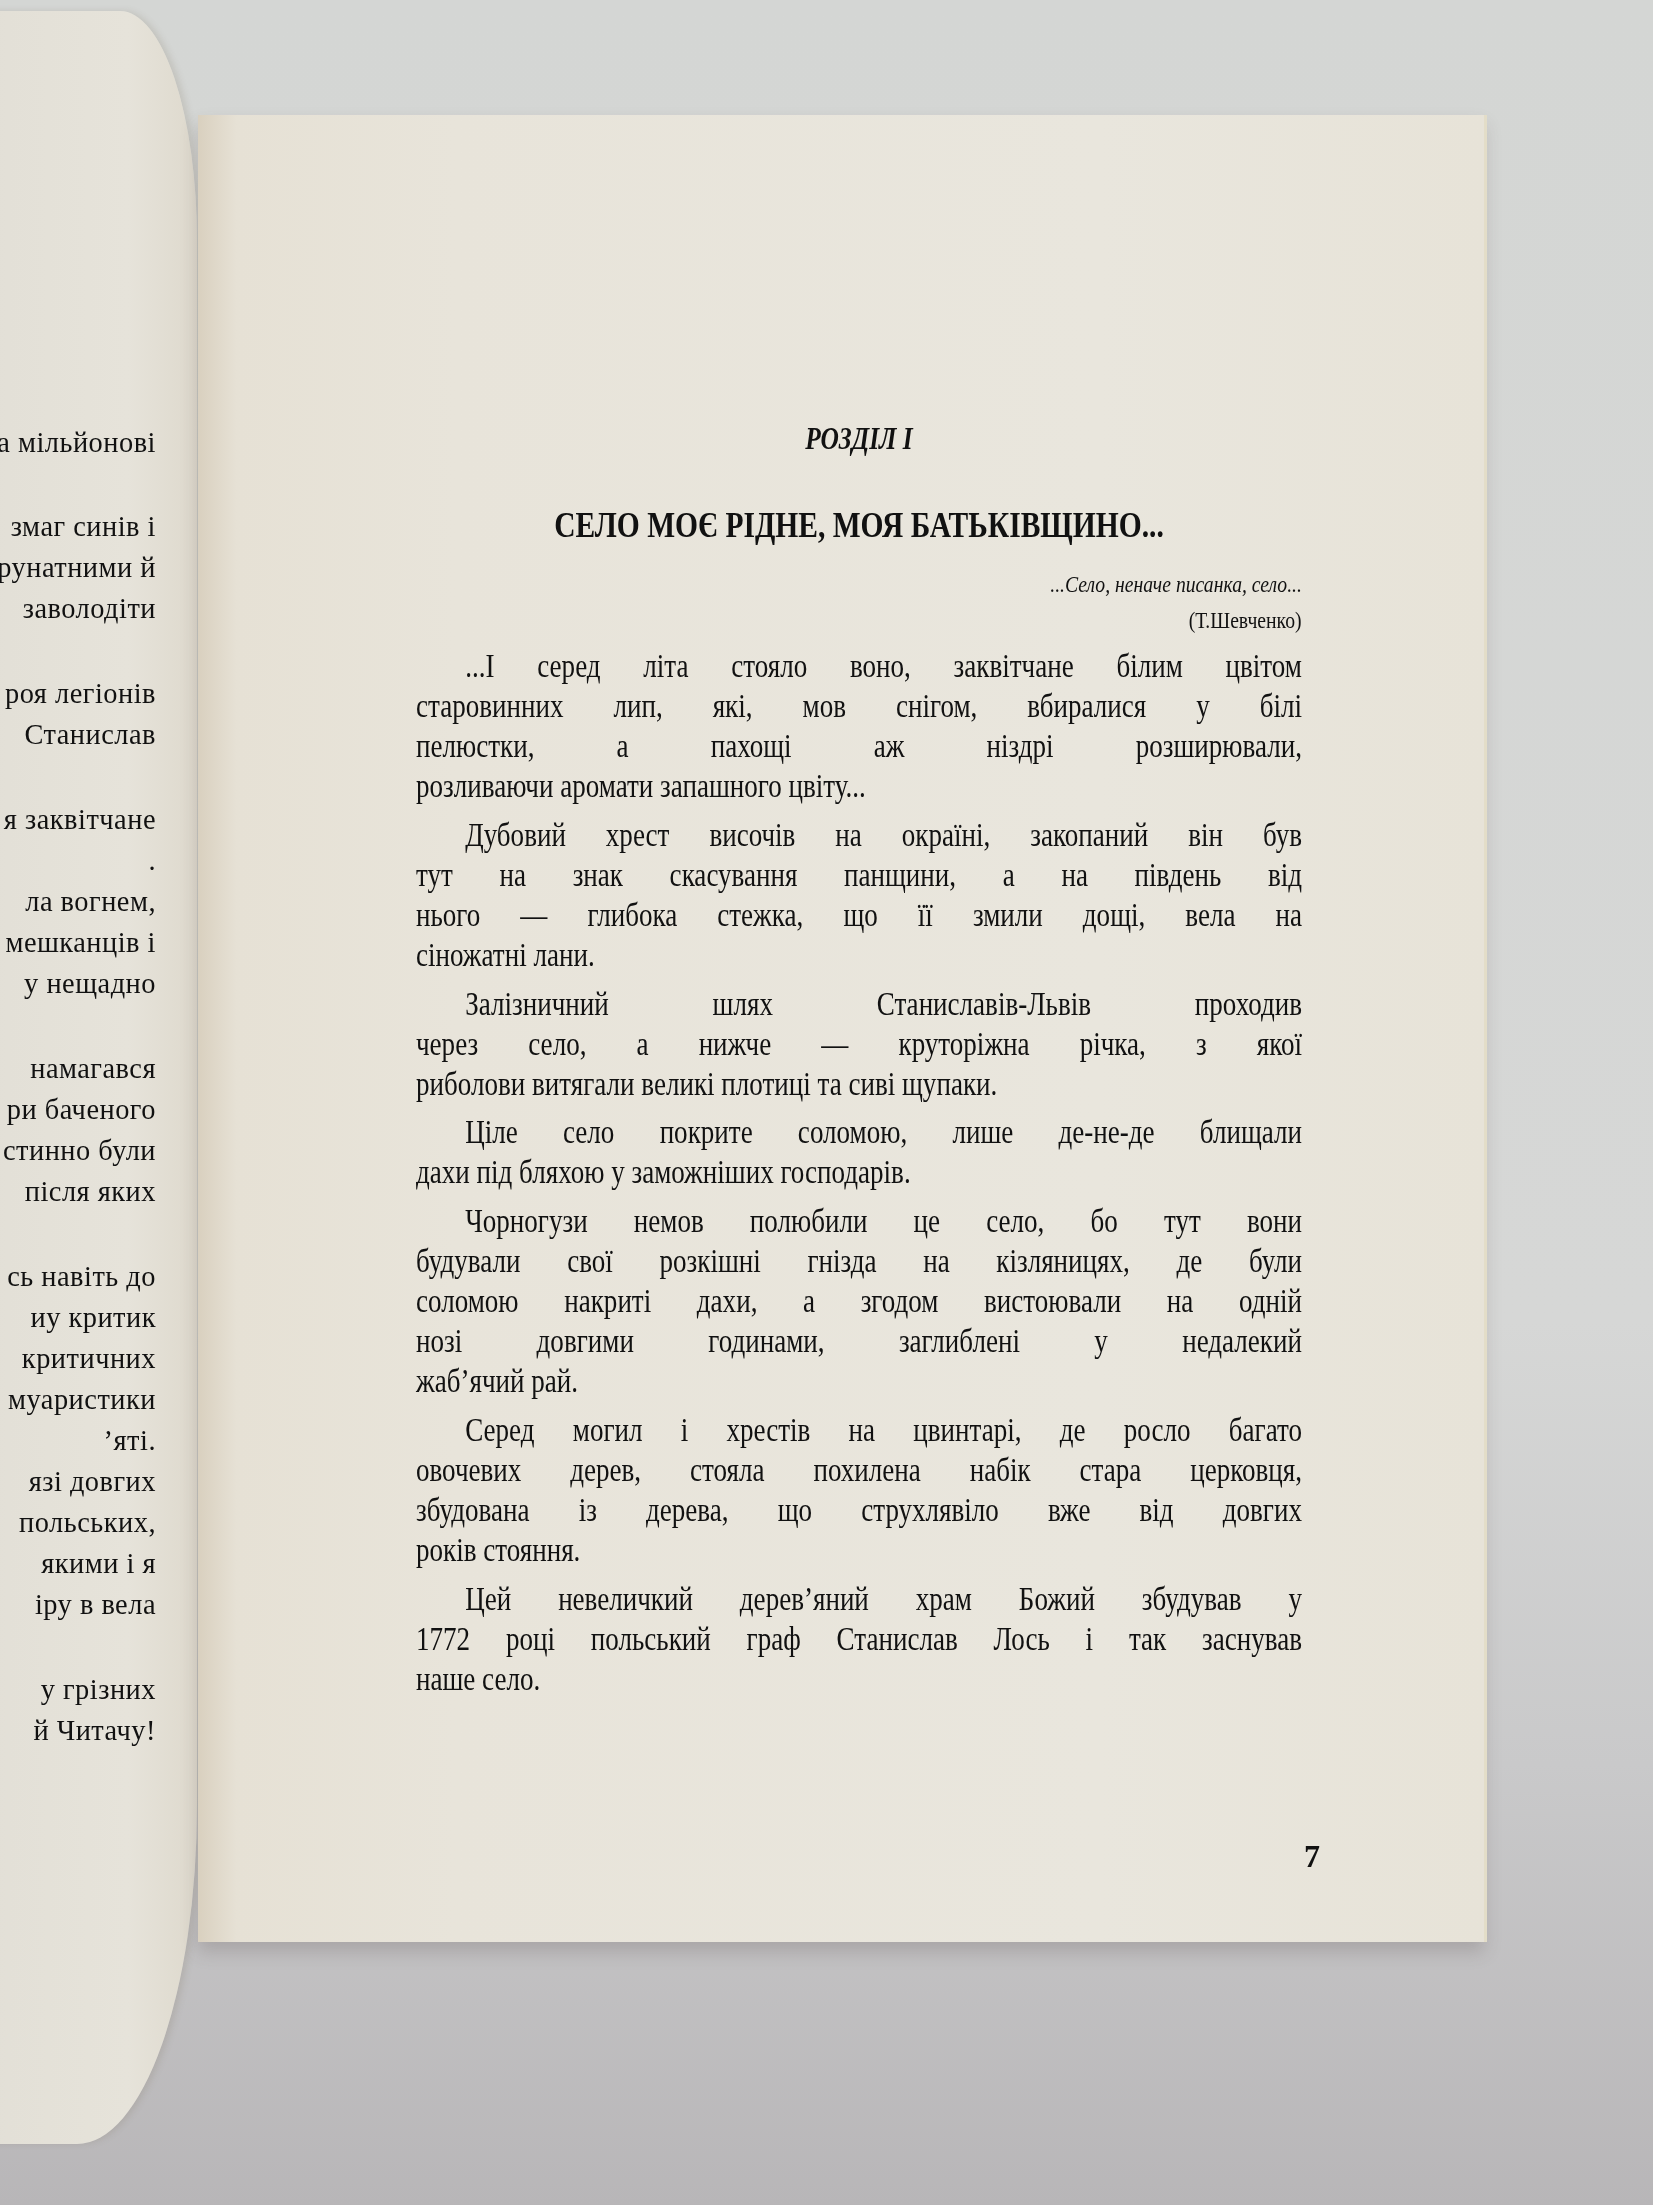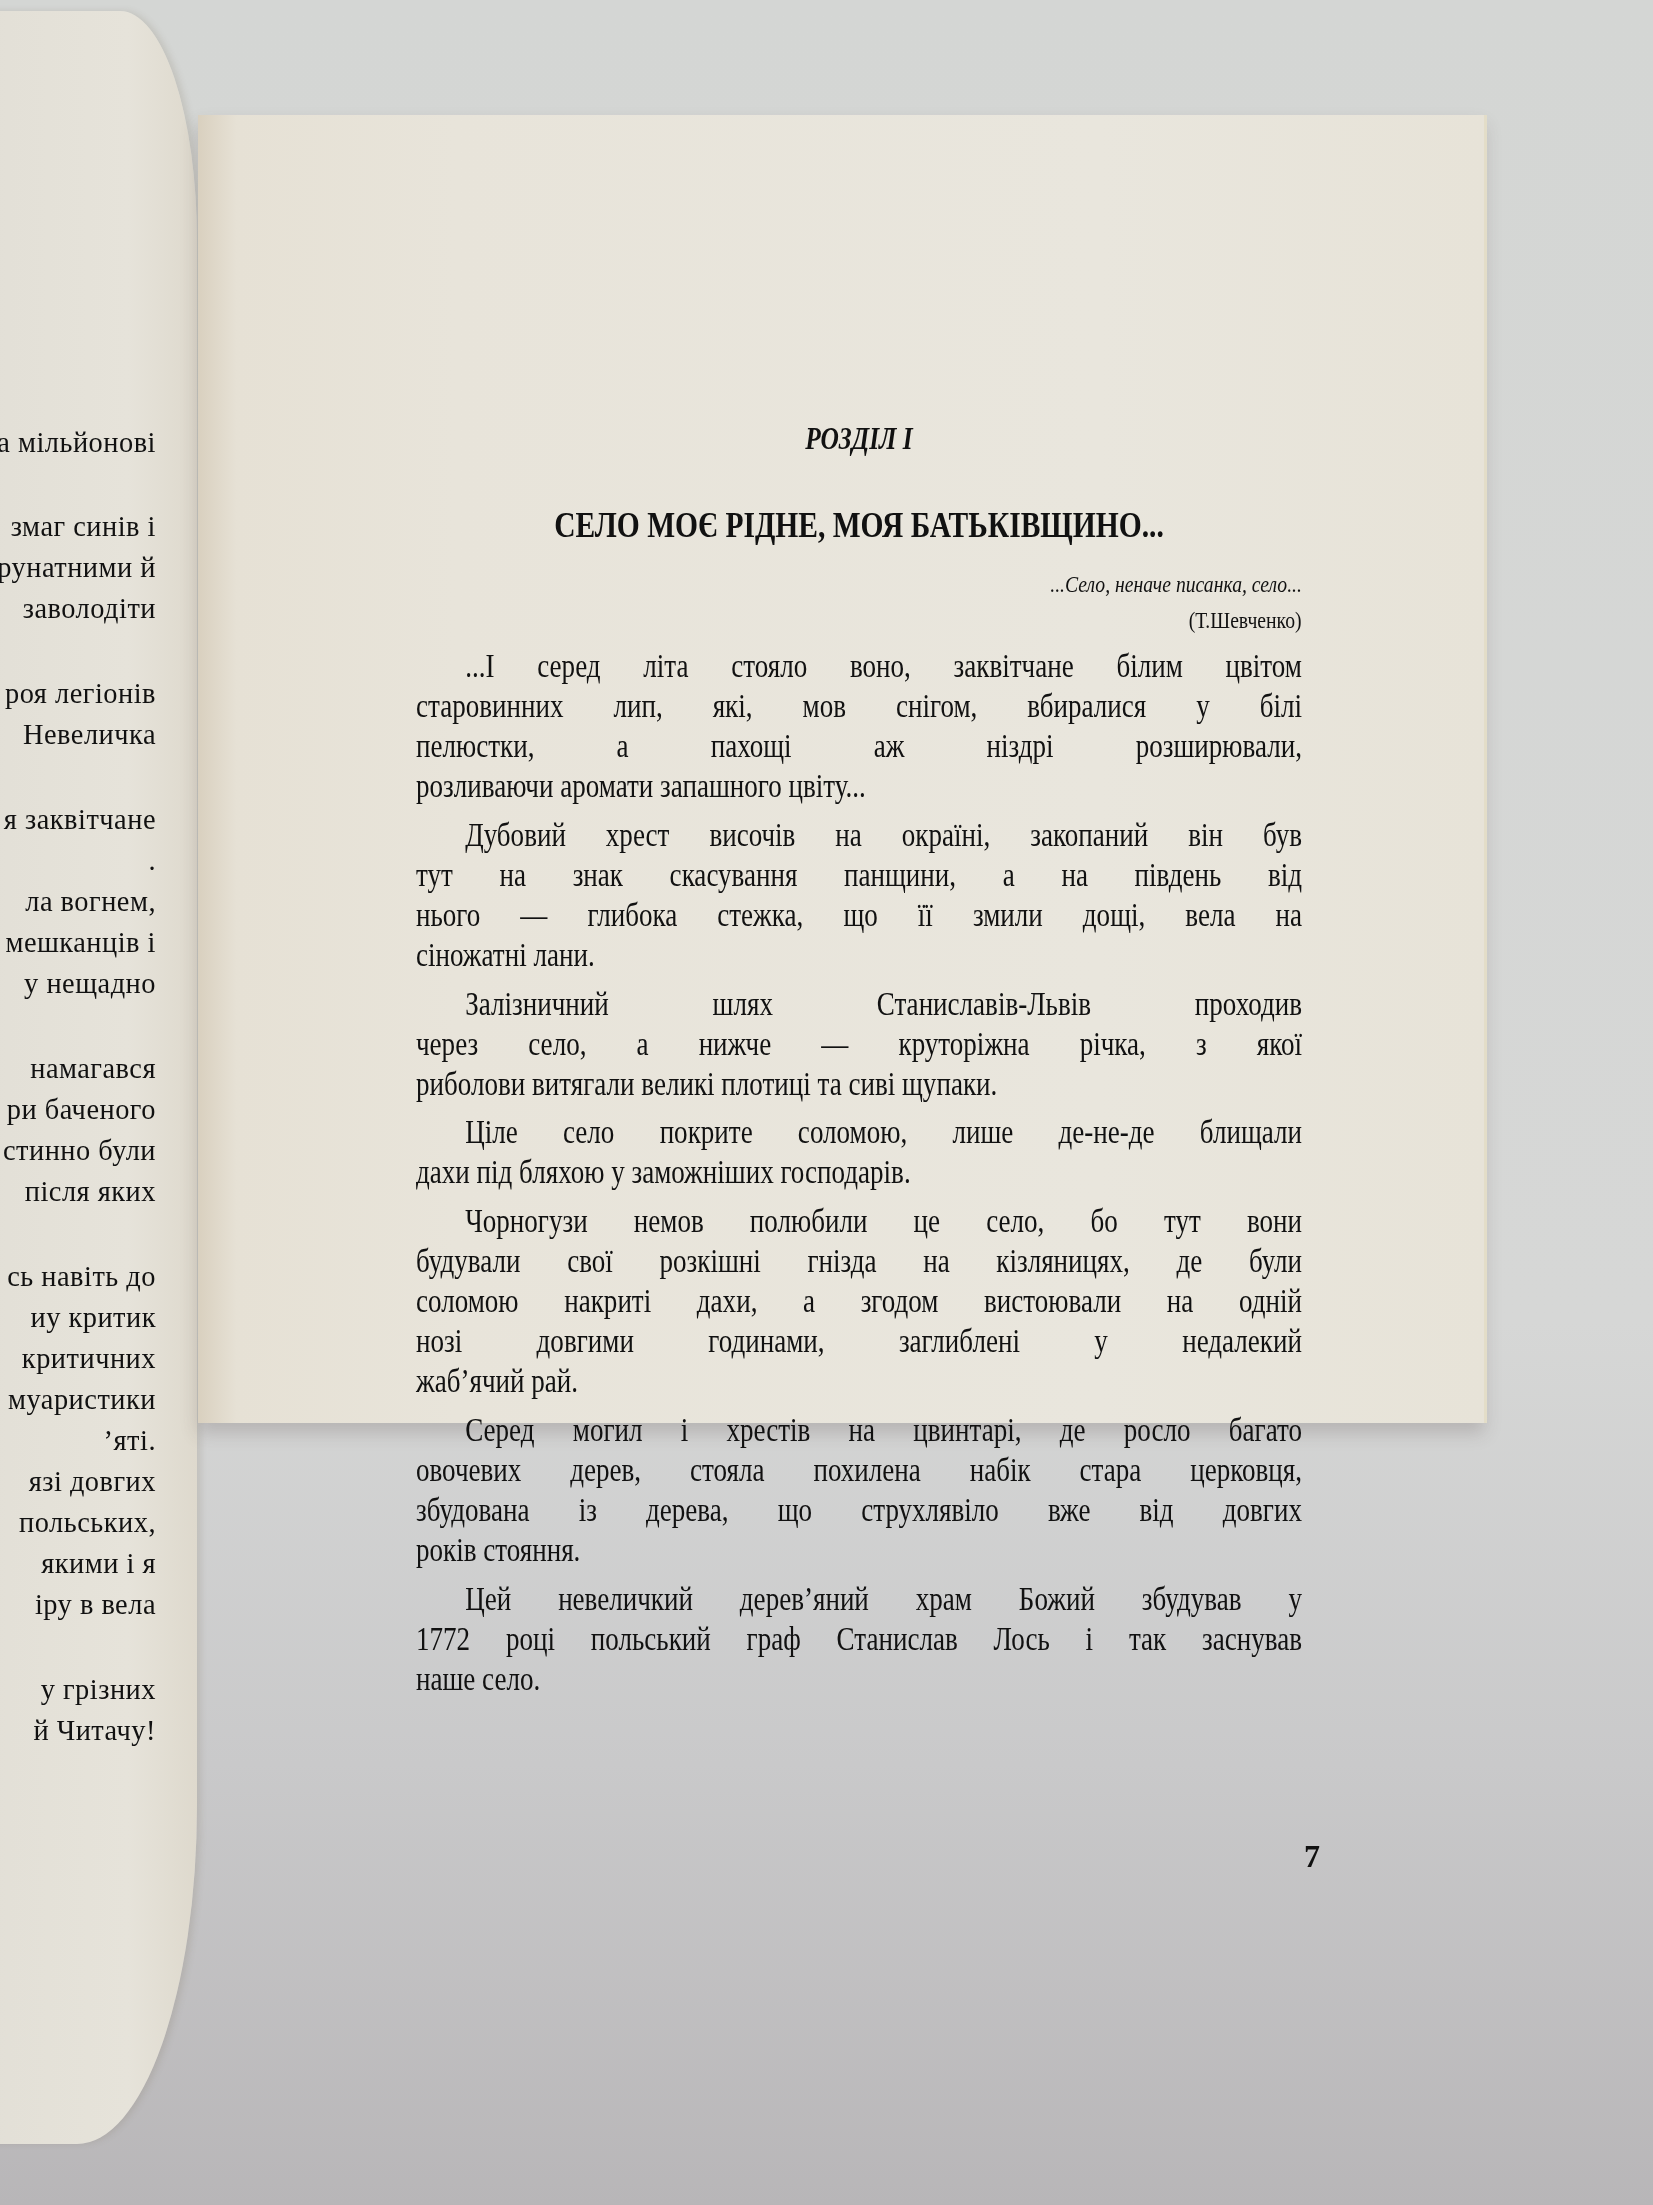--- a/index.html
+++ b/index.html
@@ -44,21 +44,21 @@
       color: #111;
       letter-spacing: 0.5px;
     }
 
     
     .right-page {
       position: absolute;
       left: 198px;
       top: 115px;
       width: 1286px;
-      height: 1308px;
+      height: 1827px;
       background: linear-gradient(90deg, #d9d0bf 0%, #e6e1d5 3%, #e8e4da 20%, #e9e6dd 70%, #e7e3d8 100%);
       box-shadow: 0 9.8px 16.4px rgba(80,70,70,0.22);
     }
     .right-page::after {
       content: "";
       position: absolute;
       right: -3.3px;
       top: 0;
       width: 3.3px;
       height: 100%;
@@ -158,21 +158,21 @@
 </head>
 <body>
 
 <div class="left-page">
   <div class="lines" id="left-lines">
       <div class="left-line" style="top: 416px;">а мільйонові</div>
       <div class="left-line" style="top: 500px;">змаг синів і</div>
       <div class="left-line" style="top: 541px;">рунатними й</div>
       <div class="left-line" style="top: 582px;">заволодіти</div>
       <div class="left-line" style="top: 667px;">роя легіонів</div>
-      <div class="left-line" style="top: 708px;">Невеличка</div>
+      <div class="left-line" style="top: 708px;">Станислав</div>
       <div class="left-line" style="top: 793px;">я заквітчане</div>
       <div class="left-line" style="top: 834px;">.</div>
       <div class="left-line" style="top: 875px;">ла вогнем,</div>
       <div class="left-line" style="top: 916px;">мешканців і</div>
       <div class="left-line" style="top: 957px;">у нещадно</div>
       <div class="left-line" style="top: 1042px;">намагався</div>
       <div class="left-line" style="top: 1083px;">ри баченого</div>
       <div class="left-line" style="top: 1124px;">стинно були</div>
       <div class="left-line" style="top: 1165px;">після яких</div>
       <div class="left-line" style="top: 1250px;">сь навіть до</div>

